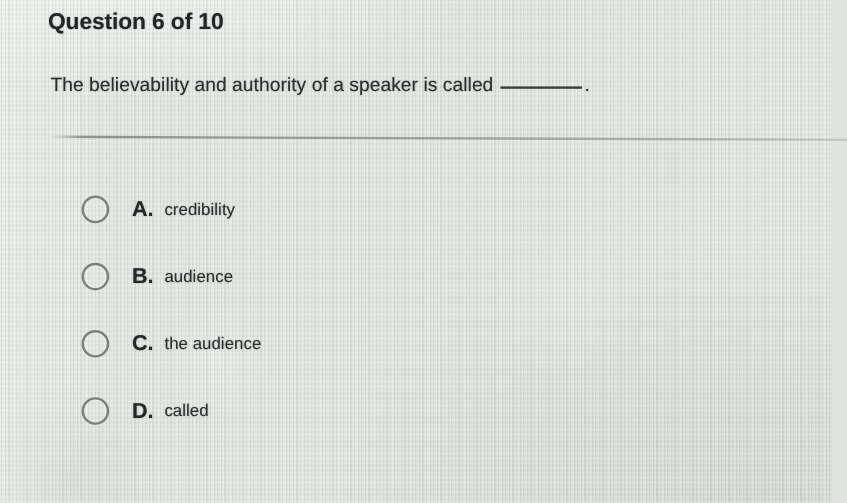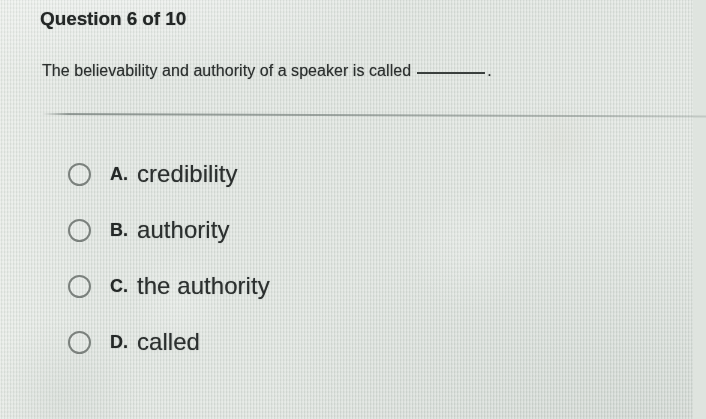--- a/index.html
+++ b/index.html
@@ -142,21 +142,21 @@
   }
   .option-letter {
     margin-left: 19px;
     font-size: 18px;
     font-weight: bold;
     color: #242827;
     text-shadow: 0 0 1.1px rgba(45,50,48,0.55);
   }
   .option-text {
     margin-left: 9px;
-    font-size: 24px;
+    font-size: 14px;
     font-weight: normal;
     color: #2b2f2e;
     letter-spacing: 0.05px;
     text-shadow: 0 0 1.1px rgba(45,50,48,0.45);
   }
 </style>
 </head>
 <body>
 
 <div id="screen">
@@ -173,27 +173,27 @@
 
     <div class="option-row">
       <span class="radio"></span>
       <span class="option-letter">A.</span>
       <span class="option-text">credibility</span>
     </div>
 
     <div class="option-row">
       <span class="radio"></span>
       <span class="option-letter">B.</span>
-      <span class="option-text">authority</span>
+      <span class="option-text">audience</span>
     </div>
 
     <div class="option-row">
       <span class="radio"></span>
       <span class="option-letter">C.</span>
-      <span class="option-text">the authority</span>
+      <span class="option-text">the audience</span>
     </div>
 
     <div class="option-row">
       <span class="radio"></span>
       <span class="option-letter">D.</span>
       <span class="option-text">called</span>
     </div>
 
   </div>
 </div>

